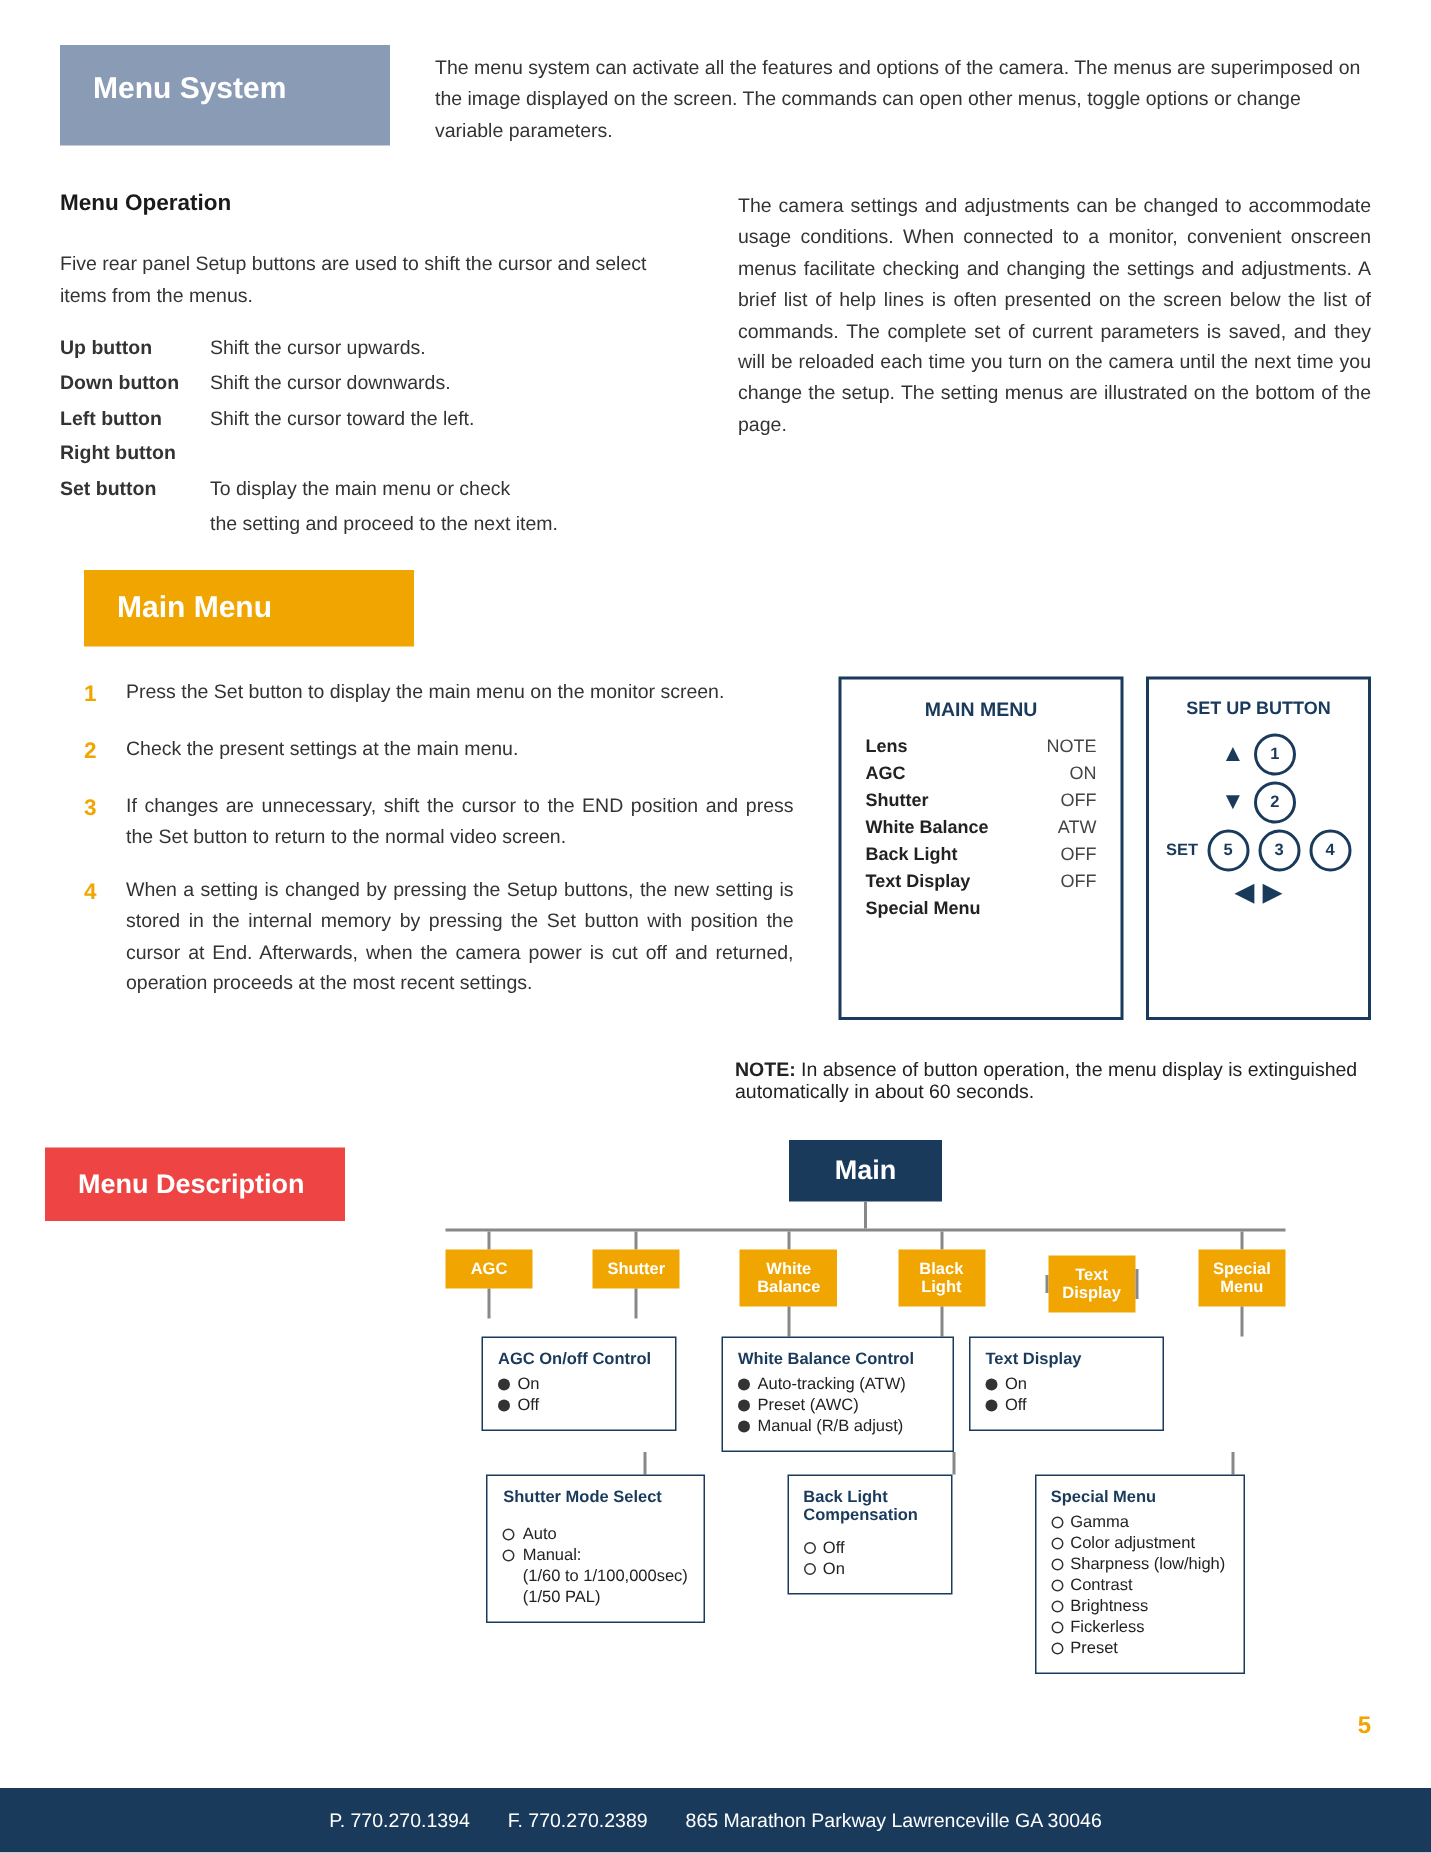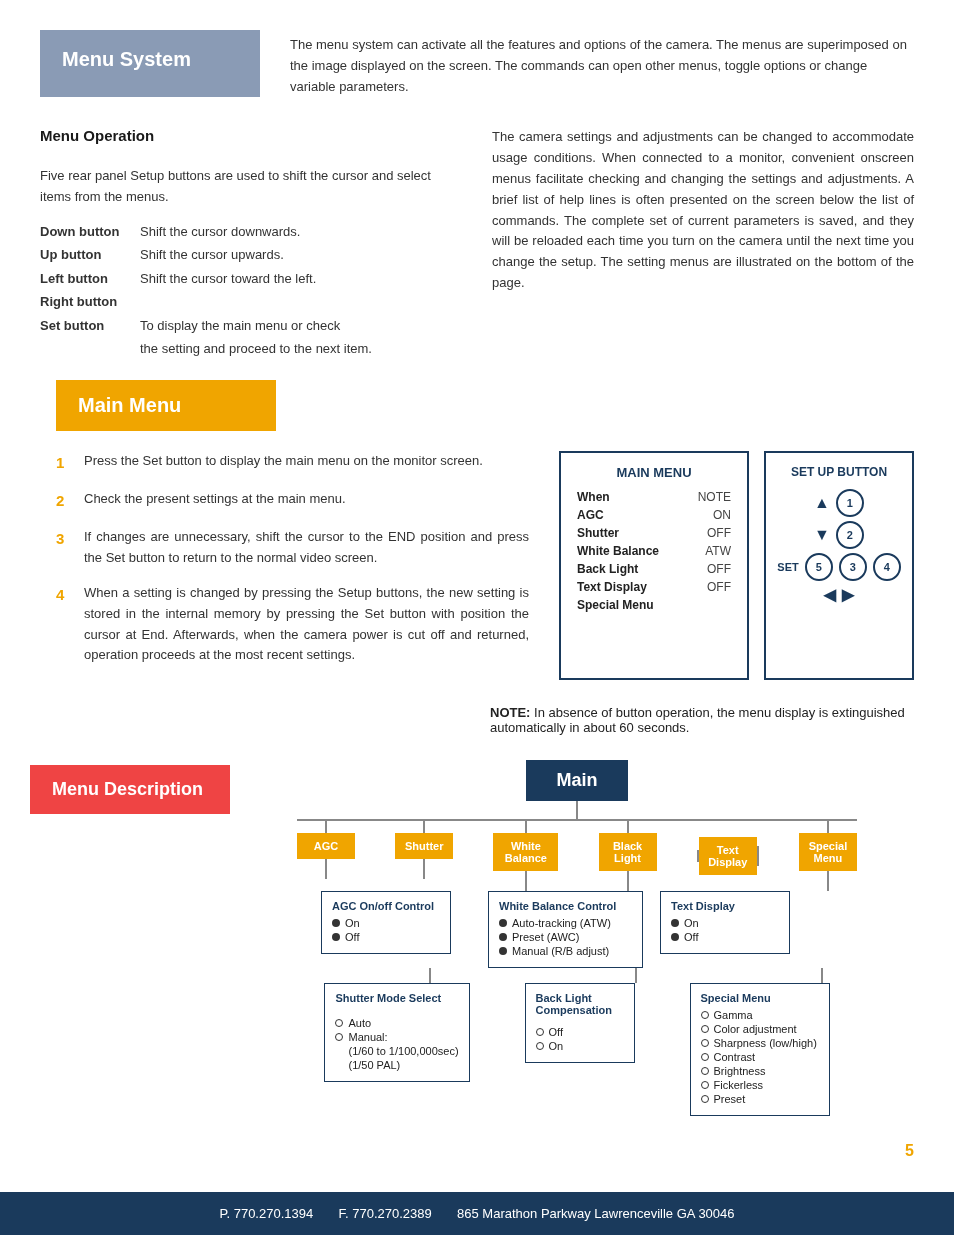--- a/index.html
+++ b/index.html
@@ -321,26 +321,26 @@
   </div>
   <div class="header-desc">The menu system can activate all the features and options of the camera. The menus are superimposed on the image displayed on the screen. The commands can open other menus, toggle options or change variable parameters.</div>
 </div>
 
 <div class="menu-operation">
   <div class="menu-op-left">
     <h2>Menu Operation</h2>
     <p>Five rear panel Setup buttons are used to shift the cursor and select items from the menus.</p>
     <div class="button-table">
       <div class="btn-row">
+        <span class="btn-label">Up button</span>
+        <span class="btn-desc">Shift the cursor upwards.</span>
+      </div>
+      <div class="btn-row">
         <span class="btn-label">Down button</span>
         <span class="btn-desc">Shift the cursor downwards.</span>
-      </div>
-      <div class="btn-row">
-        <span class="btn-label">Up button</span>
-        <span class="btn-desc">Shift the cursor upwards.</span>
       </div>
       <div class="btn-row">
         <span class="btn-label">Left button</span>
         <span class="btn-desc">Shift the cursor toward the left.</span>
       </div>
       <div class="btn-row">
         <span class="btn-label">Right button</span>
       </div>
       <div class="btn-row">
         <span class="btn-label">Set button</span>
@@ -375,21 +375,21 @@
         <span class="step-num">4</span>
         <span>When a setting is changed by pressing the Setup buttons, the new setting is stored in the internal memory by pressing the Set button with position the cursor at End. Afterwards, when the camera power is cut off and returned, operation proceeds at the most recent settings.</span>
       </div>
     </div>
 
     <div class="main-menu-right">
 
       <div class="menu-box">
         <div class="menu-box-title">MAIN MENU</div>
         <div class="menu-item-row">
-          <span class="item-name">When</span>
+          <span class="item-name">Lens</span>
           <span class="item-val">NOTE</span>
         </div>
         <div class="menu-item-row">
           <span class="item-name">AGC</span>
           <span class="item-val">ON</span>
         </div>
         <div class="menu-item-row">
           <span class="item-name">Shutter</span>
           <span class="item-val">OFF</span>
         </div>
@@ -498,21 +498,21 @@
         <div style="width:2px; height:20px; background:#888;"></div>
       </div>
 
       <div style="display:flex; flex-direction:column; align-items:center;">
         <div style="width:2px; height:12px; background:#888;"></div>
         <div class="l1-box">Special<br>Menu</div>
         <div style="width:2px; height:20px; background:#888;"></div>
       </div>
     </div>
 
-    <div style="display:flex; width:560px; justify-content:space-between; margin:0 auto;padding-left:24px;">
+    <div style="display:flex; width:560px; justify-content:flex-start; margin:0 auto;padding-left:24px;">
 
       <div class="detail-col" style="align-items:flex-start;">
         <div class="detail-box">
           <div class="detail-box-title">AGC On/off Control</div>
           <div class="detail-item">
             <span class="dot-filled"></span>
             <span>On</span>
           </div>
           <div class="detail-item">
             <span class="dot-filled"></span>

